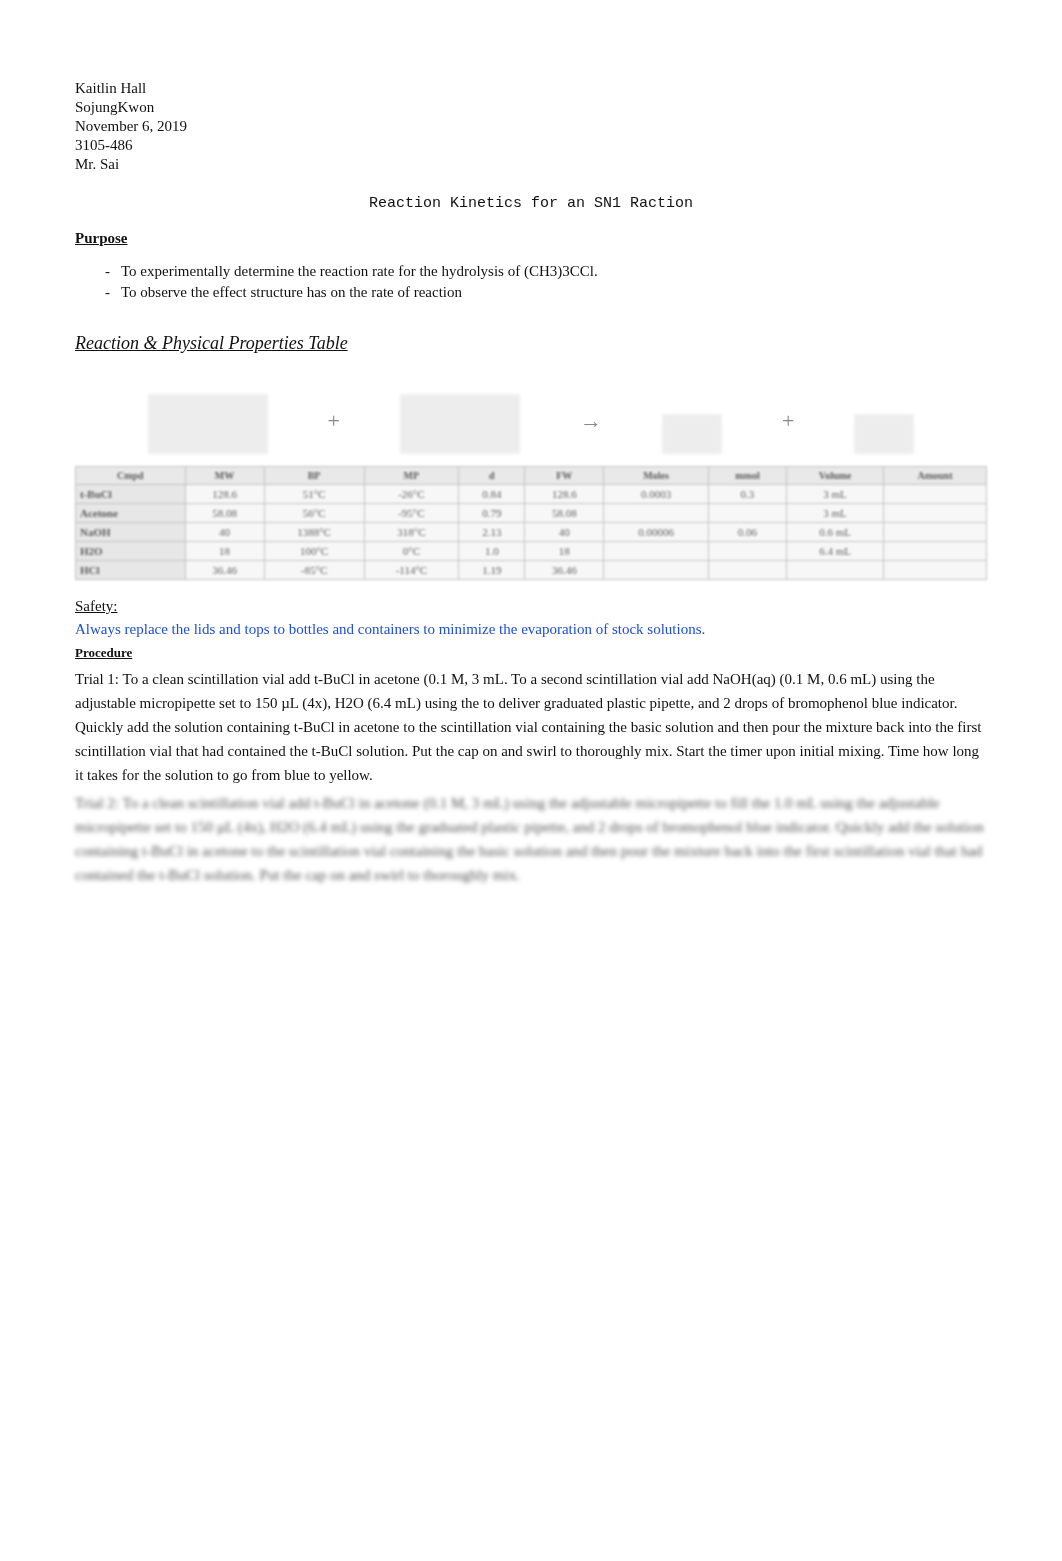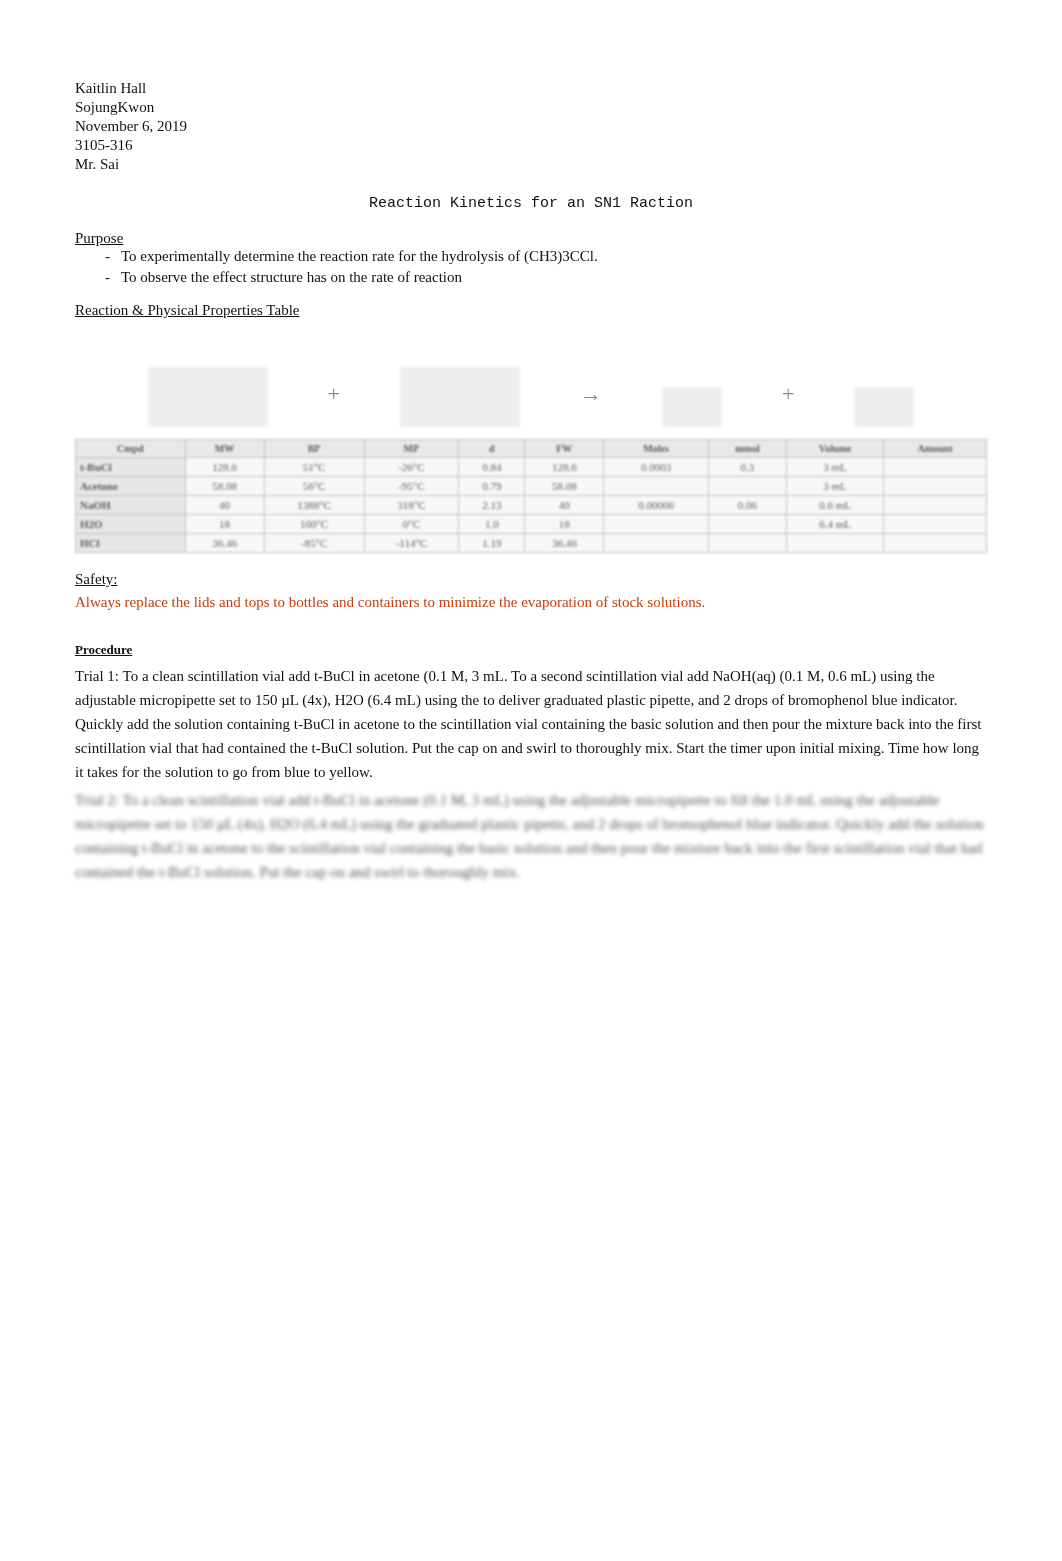--- a/index.html
+++ b/index.html
@@ -20,41 +20,42 @@
       font-size: 15px;
     }
     .doc-title {
       text-align: center;
       font-size: 15px;
       margin: 22px 0 18px 0;
       font-family: Liberation Mono, monospace;
     }
     .purpose-heading {
       font-size: 15px;
-      font-weight: normal;
-      text-decoration: underline;
-      margin-bottom: 1px;
+      font-weight: bold;
+      text-decoration: underline;
+      margin-bottom: 16px;
     }
     .bullet-list {
       margin-left: 30px;
-      margin-bottom: 16px;
+      margin-bottom: 32px;
     }
     .bullet-list li {
       list-style: none;
       margin-bottom: 4px;
       font-size: 15px;
     }
     .bullet-list li::before {
       content: "-   ";
       white-space: pre;
     }
     .reaction-table-heading {
-      font-size: 15px;
-      text-decoration: underline;
-      margin-bottom: 18px;
+      font-size: 18px;
+      text-decoration: underline;
+      margin-bottom: 10px;
+      font-style: italic;
     }
     
     .table-area {
       width: 100%;
       margin-bottom: 18px;
       position: relative;
     }
     .chem-structure-area {
       display: flex;
       justify-content: center;
@@ -114,22 +115,22 @@
       text-align: left;
     }
     .safety-heading {
       font-size: 15px;
       margin-bottom: 6px;
       font-weight: normal;
       text-decoration: underline;
     }
     .safety-text {
       font-size: 15px;
-      margin-bottom: 30px;
-      color: #c2410c;
+      margin-bottom: 6px;
+      color: #1d4ed8;
     }
     .procedure-heading {
       font-size: 13px;
       font-weight: bold;
       text-decoration: underline;
       display: inline;
     }
     .trial-paragraph {
       font-size: 15px;
       margin-bottom: 4px;
@@ -144,21 +145,21 @@
       user-select: none;
     }
   </style>
 </head>
 <body>
 
 <div class="header-info">
   <div>Kaitlin Hall</div>
   <div>SojungKwon</div>
   <div>November 6, 2019</div>
-  <div>3105-316</div>
+  <div>3105-486</div>
   <div>Mr. Sai</div>
 </div>
 
 <div class="doc-title">
   <span>Reaction Kinetics for an SN1 Raction</span>
 </div>
 
 <div>
   <div class="purpose-heading">Purpose</div>
   <ul class="bullet-list">

